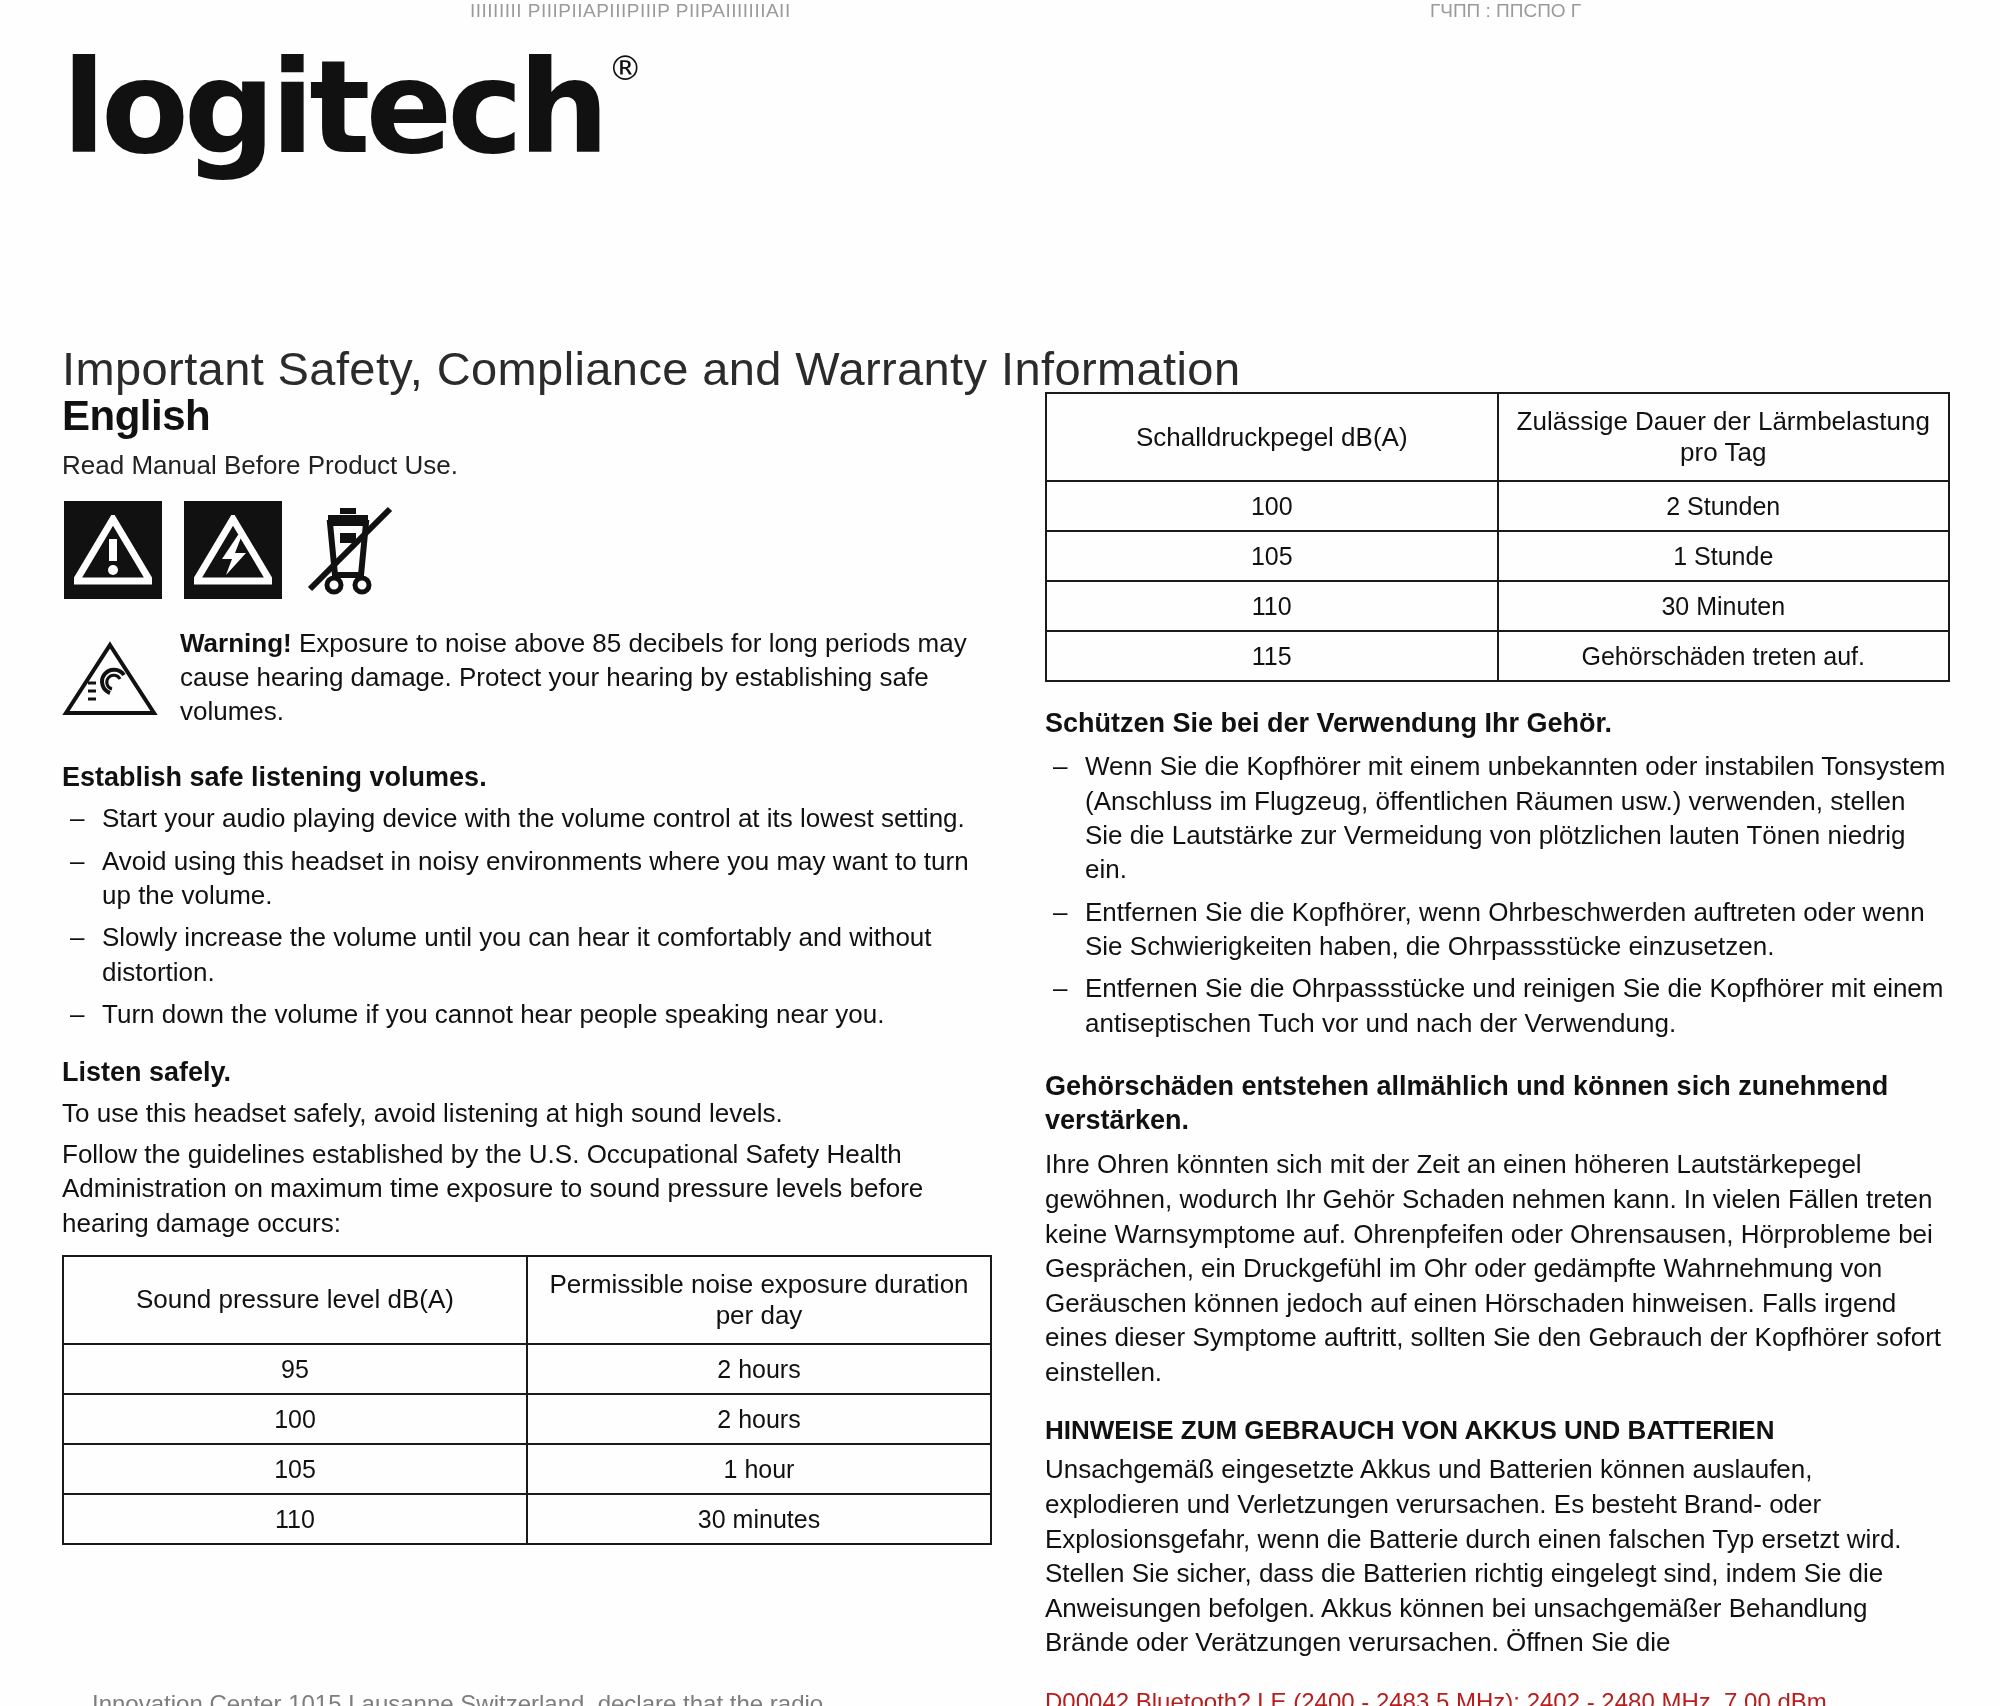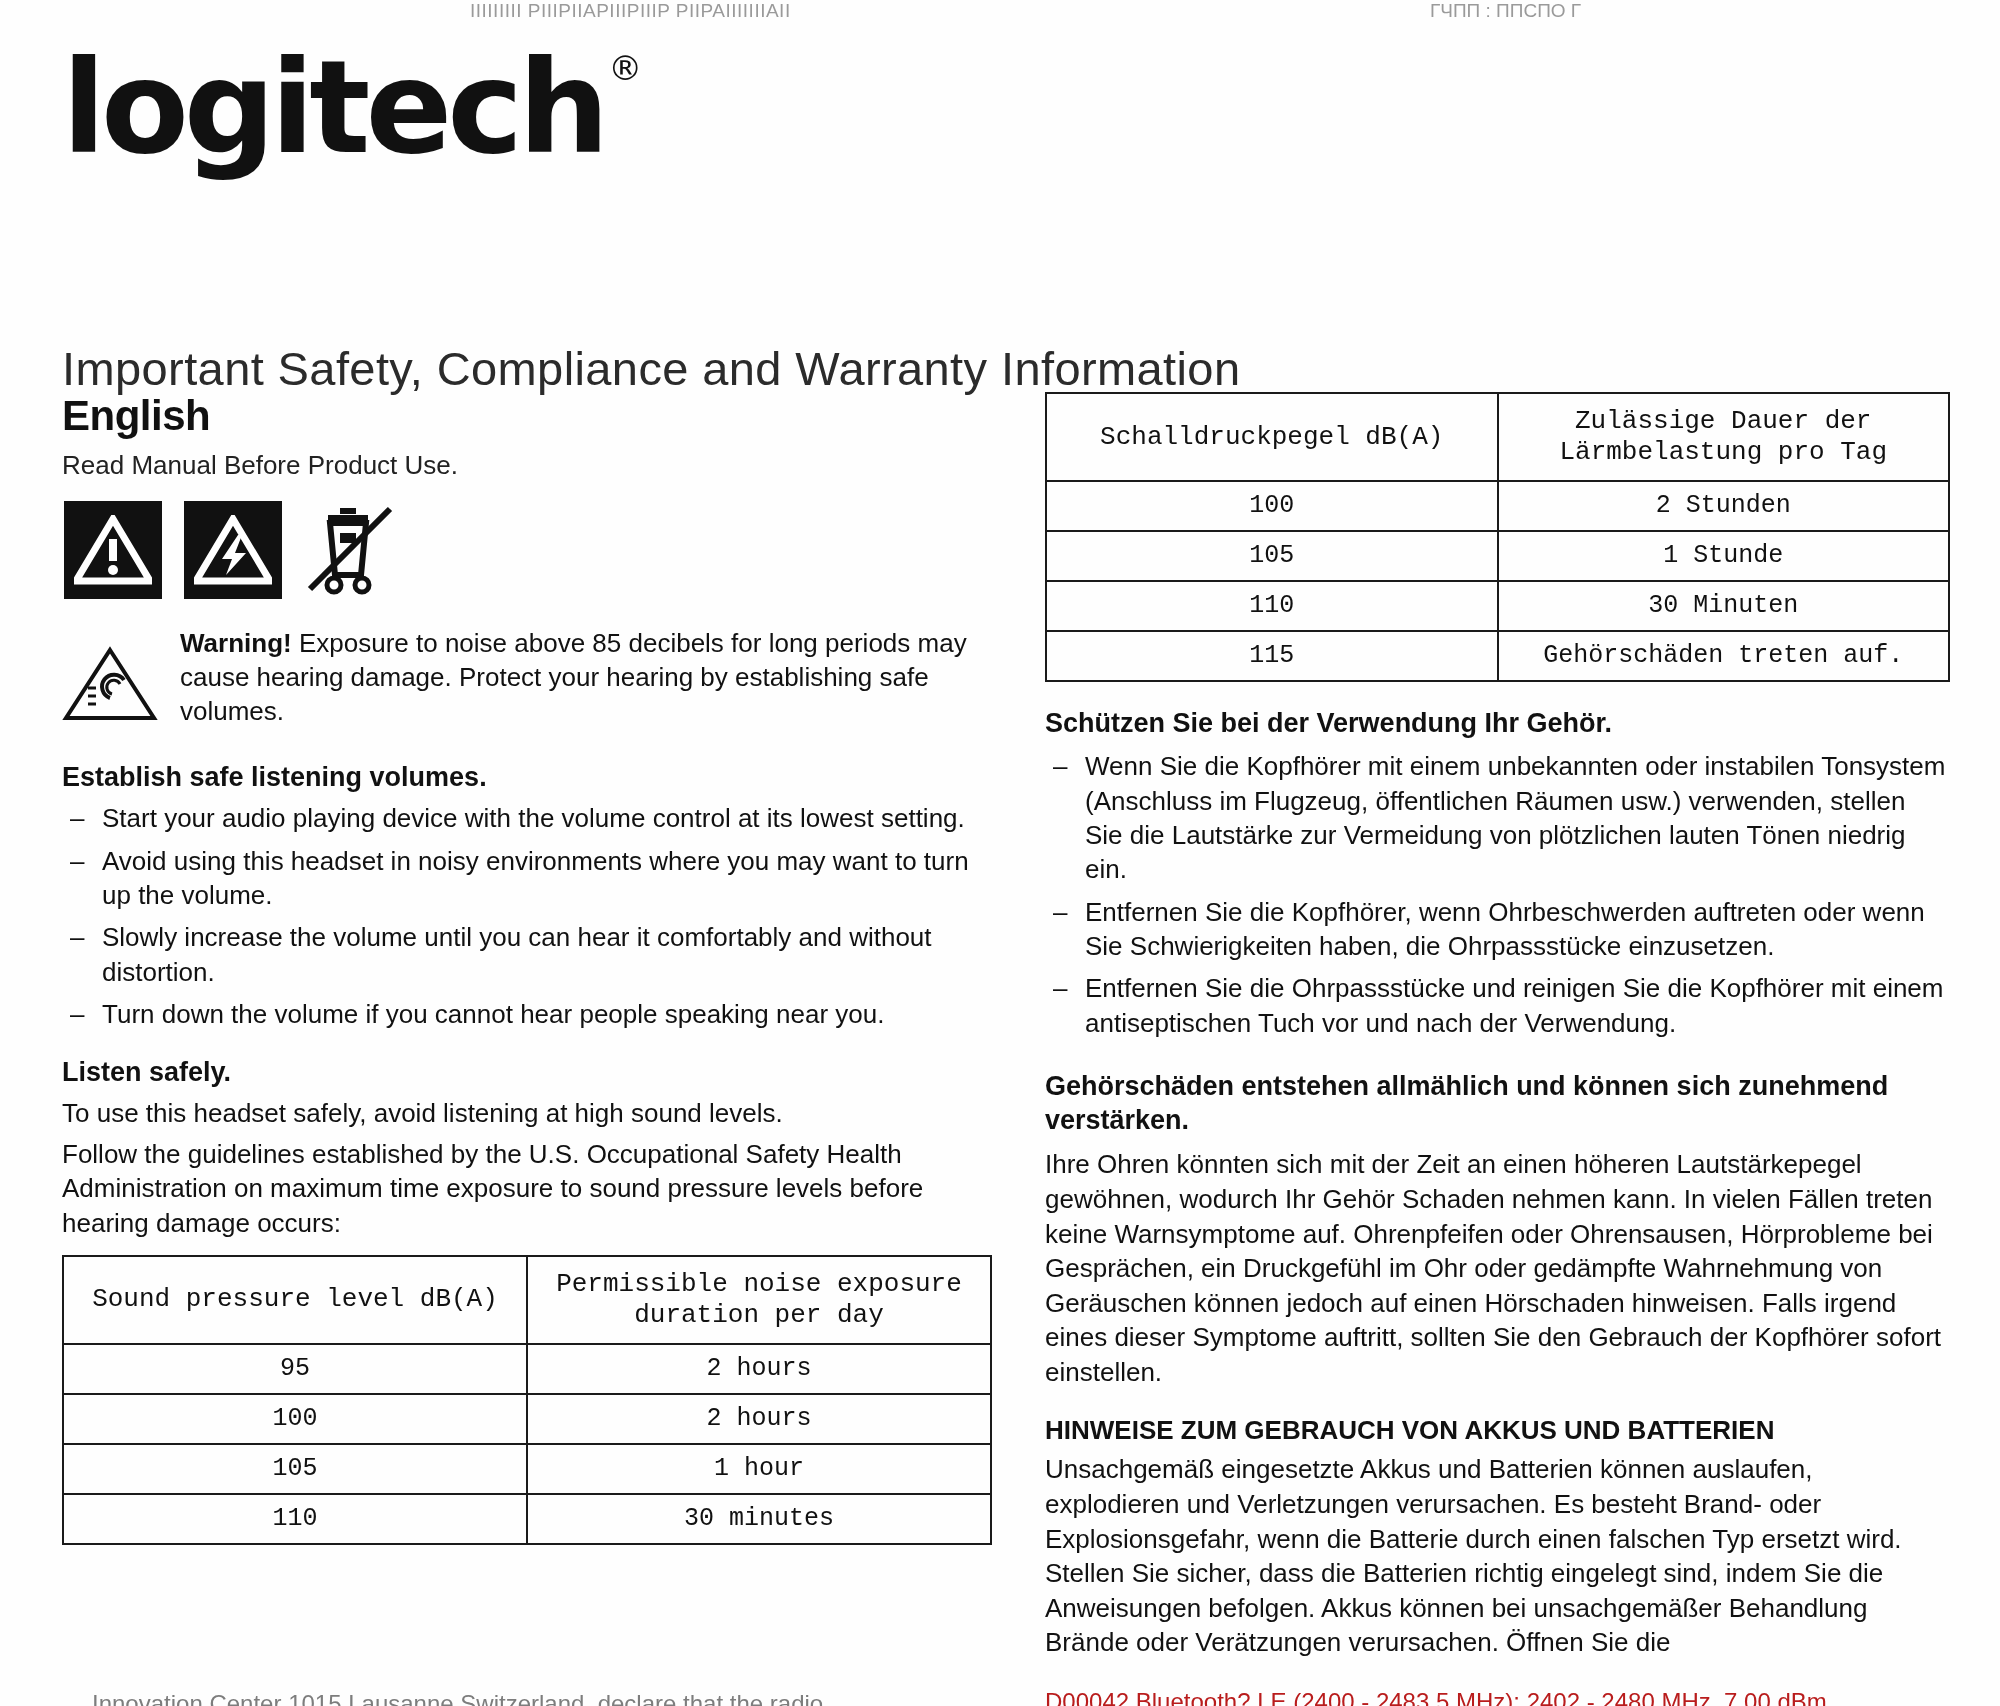--- a/index.html
+++ b/index.html
@@ -130,21 +130,21 @@
   .wee {
     width: 92px;
     height: 100px;
     position: relative;
   }
 
   
   .warn-block {
     display: flex;
     gap: 22px;
-    align-items: flex-end;
+    align-items: center;
     margin-bottom: 34px;
   }
   .warn-icon {
     flex: 0 0 auto;
     width: 96px;
     padding-top: 6px;
   }
   .warn-text {
     font-size: 26px;
     line-height: 1.3;
@@ -184,21 +184,20 @@
     margin: 6px 0 6px 0;
     color: #111;
   }
 
   
   table.spl {
     border-collapse: collapse;
     width: 100%;
     margin-top: 14px;
     table-layout: fixed;
-    font-family: Liberation Mono, monospace;
   }
   table.spl th, table.spl td {
     border: 2px solid #1a1a1a;
     text-align: center;
     font-weight: 400;
     font-size: 25px;
     padding: 9px 6px;
     color: #111;
     line-height: 1.2;
   }

